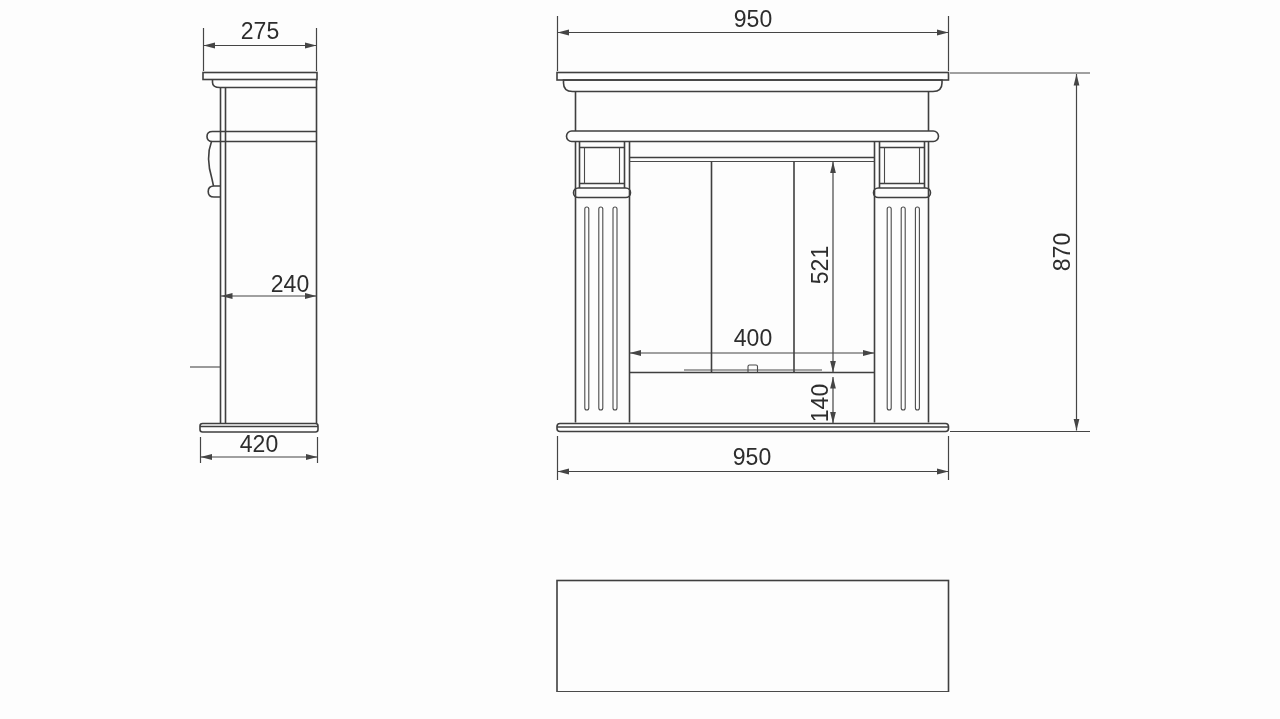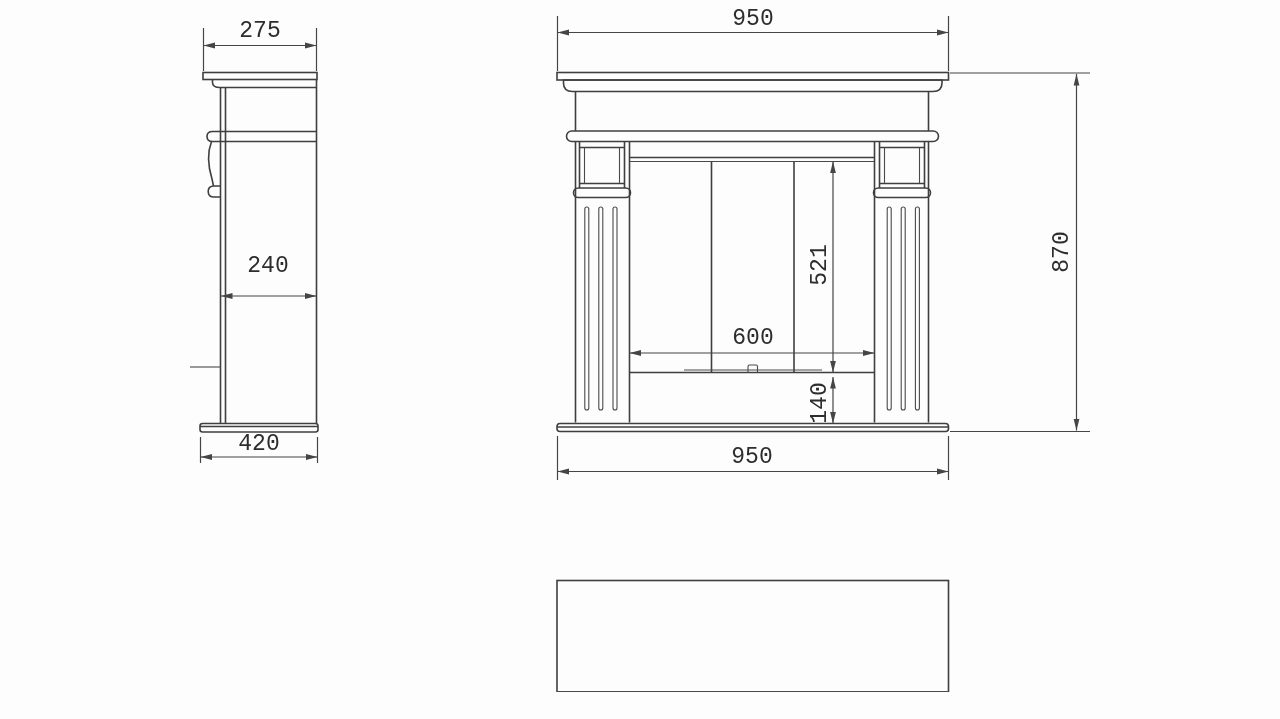--- a/index.html
+++ b/index.html
@@ -1,18 +1,18 @@
 <!DOCTYPE html>
 <html><head>
 <meta charset="utf-8">
 <style>
   html,body{margin:0;padding:0;background:#fdfdfd;}
   .canvas{
     position:relative;width:1280px;height:692px;background:#fdfdfd;
-    font-family:Liberation Mono, monospace;overflow:hidden;
+    font-family:Liberation Sans, sans-serif;overflow:hidden;
   }
   .canvas svg{position:absolute;left:0;top:0;}
   .dim-label{
     position:absolute;font-size:23px;line-height:26px;color:#2d2d2d;
     text-align:center;white-space:nowrap;
   }
   .rot{transform:rotate(-90deg);}
   .geo{stroke:#3f3f3f;stroke-width:1.6;fill:none;}
   .geo-thin{stroke:#4a4a4a;stroke-width:1.1;fill:none;}
   .dims{stroke:#454545;stroke-width:1.2;fill:none;}
@@ -146,27 +146,27 @@
       <line x1="1076.5" y1="74" x2="1076.5" y2="430.5" marker-start="url(#arw)" marker-end="url(#arw)"></line>
 
       <line x1="557.5" y1="436" x2="557.5" y2="480"></line>
       <line x1="948.5" y1="436" x2="948.5" y2="480"></line>
       <line x1="557.5" y1="471.5" x2="948.5" y2="471.5" marker-start="url(#arw)" marker-end="url(#arw)"></line>
     </g>
   </svg>
 
   <div class="dim-label" style="left:220px;top:18px;width:80px;">275</div>
 
-  <div class="dim-label" style="left:228px;top:253px;width:80px;">240</div>
+  <div class="dim-label" style="left:228px;top:271px;width:80px;padding-left:22px;">240</div>
 
   <div class="dim-label" style="left:219px;top:431px;width:80px;">420</div>
 
   <div class="dim-label" style="left:713px;top:6px;width:80px;">950</div>
 
-  <div class="dim-label" style="left:713px;top:325px;width:80px;">600</div>
+  <div class="dim-label" style="left:713px;top:325px;width:80px;">400</div>
 
   <div class="dim-label rot" style="left:785px;top:252px;width:70px;">521</div>
 
   <div class="dim-label rot" style="left:790px;top:390px;width:60px;">140</div>
 
   <div class="dim-label rot" style="left:1027px;top:239px;width:70px;">870</div>
 
   <div class="dim-label" style="left:712px;top:444px;width:80px;">950</div>
 
 </div>

